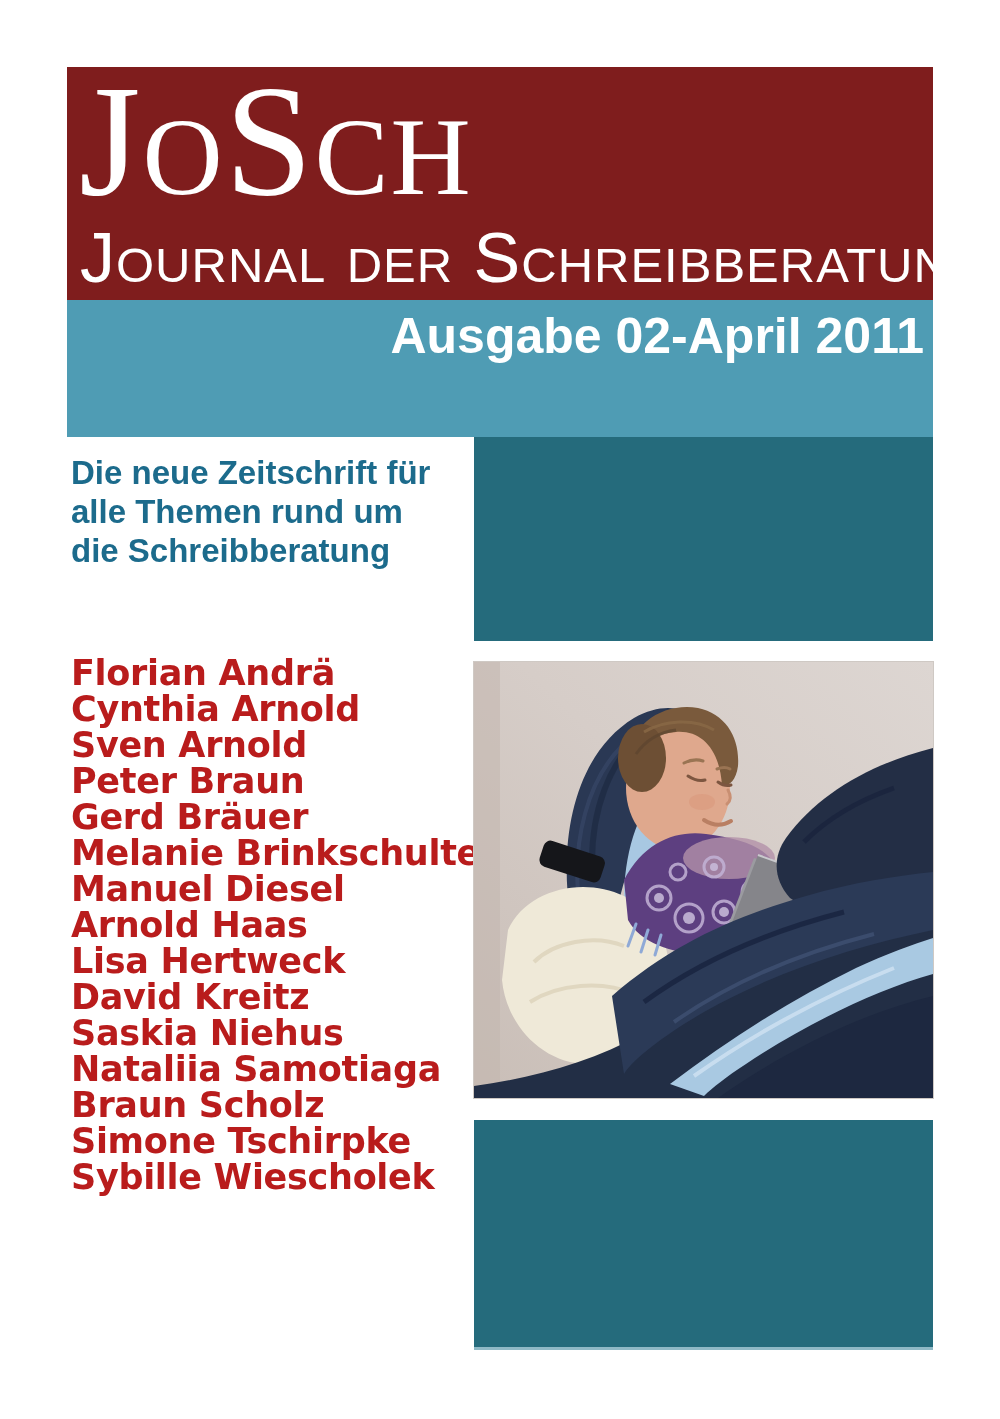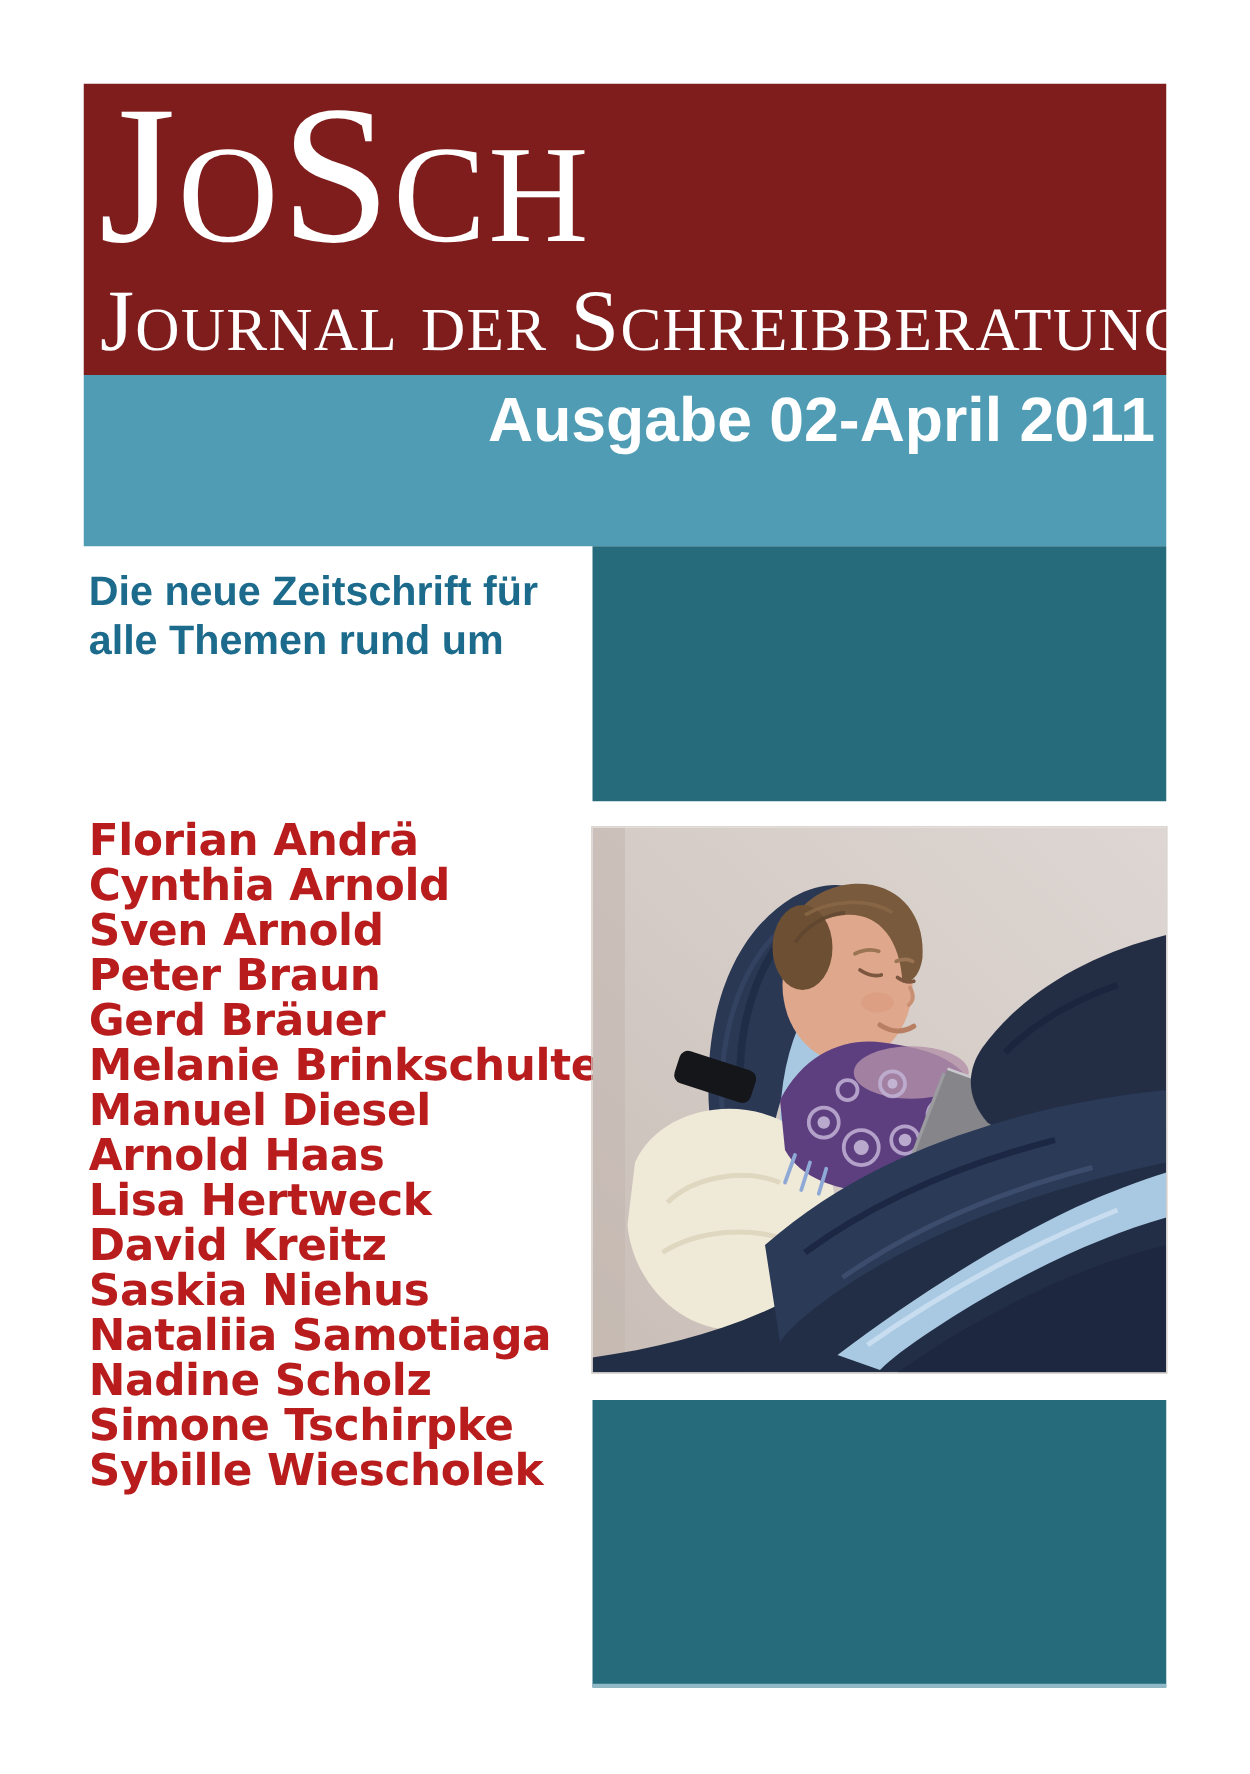--- a/index.html
+++ b/index.html
@@ -3,21 +3,21 @@
 <meta charset="utf-8">
 <style>
   html,body{margin:0;padding:0;background:#ffffff;}
   .page{position:relative;width:1000px;height:1419px;background:#ffffff;overflow:hidden;
         font-family:"Liberation Sans",sans-serif;}
 
   
   .masthead{position:absolute;left:67px;top:67px;width:866px;height:233px;background:#7f1d1d;color:#ffffff;}
   .journal-title{position:absolute;left:12px;top:-5px;margin:0;font-family:"Liberation Serif",serif;
         font-weight:400;font-size:158px;line-height:1;font-variant:small-caps;letter-spacing:2px;white-space:nowrap;}
-  .journal-subtitle{position:absolute;left:13px;top:156px;margin:0;font-family:Liberation Serif, serif;
+  .journal-subtitle{position:absolute;left:13px;top:156px;margin:0;font-family:Liberation Sans, sans-serif;
         font-weight:400;font-size:70px;line-height:1;font-variant:small-caps;letter-spacing:1px;white-space:nowrap;}
 
   
   .issue-band{position:absolute;left:67px;top:300px;width:866px;height:137px;background:#4F9CB4;}
   .issue-label{position:absolute;top:6px;right:9px;margin:0;color:#ffffff;
         font-weight:700;font-size:50px;line-height:1.2;white-space:nowrap;}
 
   
   .intro{position:absolute;left:71px;top:453px;width:400px;color:#1C6B8C;
         font-weight:700;font-size:33px;line-height:39px;}
@@ -46,38 +46,39 @@
     <h2 class="journal-subtitle">Journal der Schreibberatung</h2>
   </header>
 
   <div class="issue-band">
     <p class="issue-label">Ausgabe 02-April 2011</p>
   </div>
 
   <div class="intro">
       <div class="intro-line">Die neue Zeitschrift für</div>
       <div class="intro-line">alle Themen rund um</div>
+      <div class="intro-line">die Schreibberatung</div>
     </div>
 
   <div class="teal-block one"></div>
 
   <div class="names">
       <div class="name">Florian Andrä</div>
       <div class="name">Cynthia Arnold</div>
       <div class="name">Sven Arnold</div>
       <div class="name">Peter Braun</div>
       <div class="name">Gerd Bräuer</div>
       <div class="name">Melanie Brinkschulte</div>
       <div class="name">Manuel Diesel</div>
       <div class="name">Arnold Haas</div>
       <div class="name">Lisa Hertweck</div>
       <div class="name">David Kreitz</div>
       <div class="name">Saskia Niehus</div>
       <div class="name">Nataliia Samotiaga</div>
-      <div class="name">Nadine Scholz</div>
+      <div class="name">Braun Scholz</div>
       <div class="name">Simone Tschirpke</div>
       <div class="name">Sybille Wiescholek</div>
     </div>
 
   <figure class="photo-frame" style="margin:0">
     <svg viewBox="0 0 459 436" preserveAspectRatio="none" role="img" aria-label="Junge Frau in dunkelblauem Schlafsack mit hellblauem Futter und lila gemustertem Schal liest an eine beige Wand gelehnt">
       <defs>
         <linearGradient id="wallg" x1="0" y1="1" x2="1" y2="0">
           <stop offset="0" stop-color="#c9beb7"></stop>
           <stop offset="0.55" stop-color="#d6cdc8"></stop>

